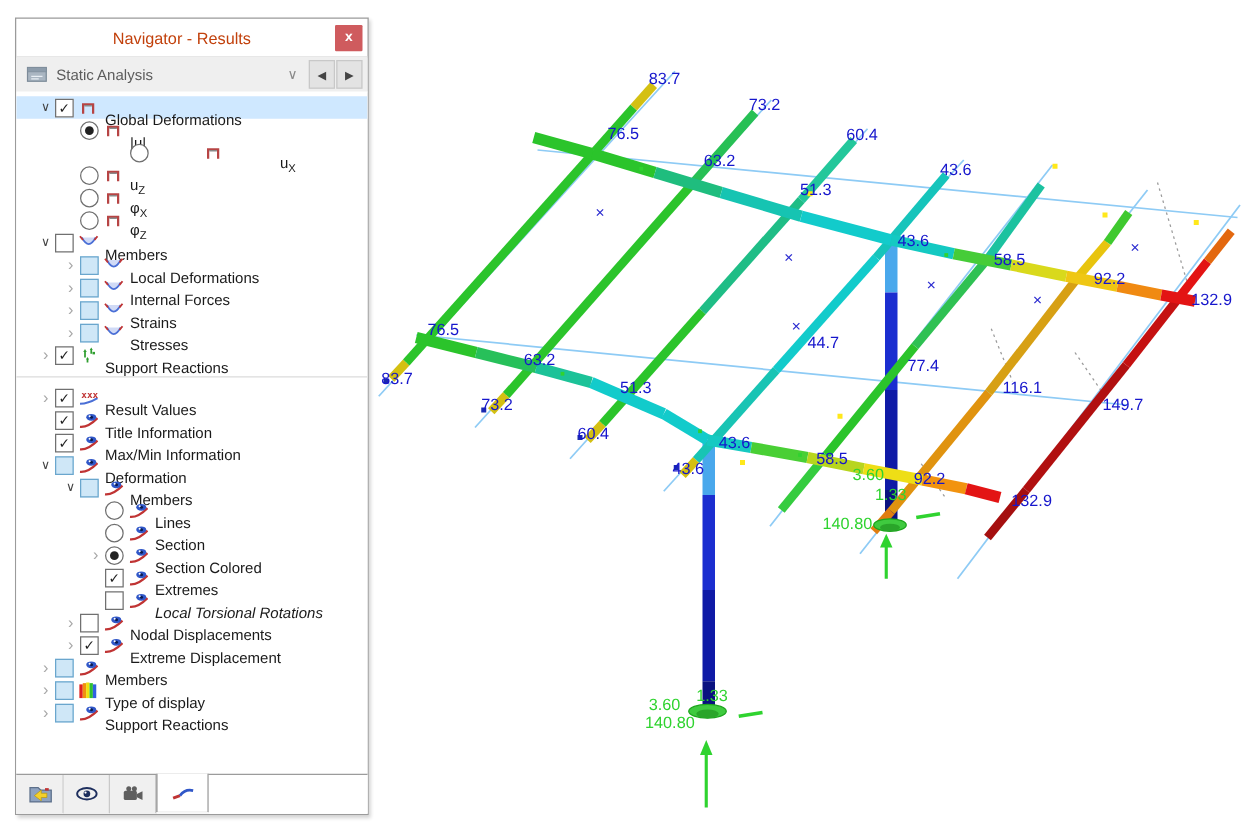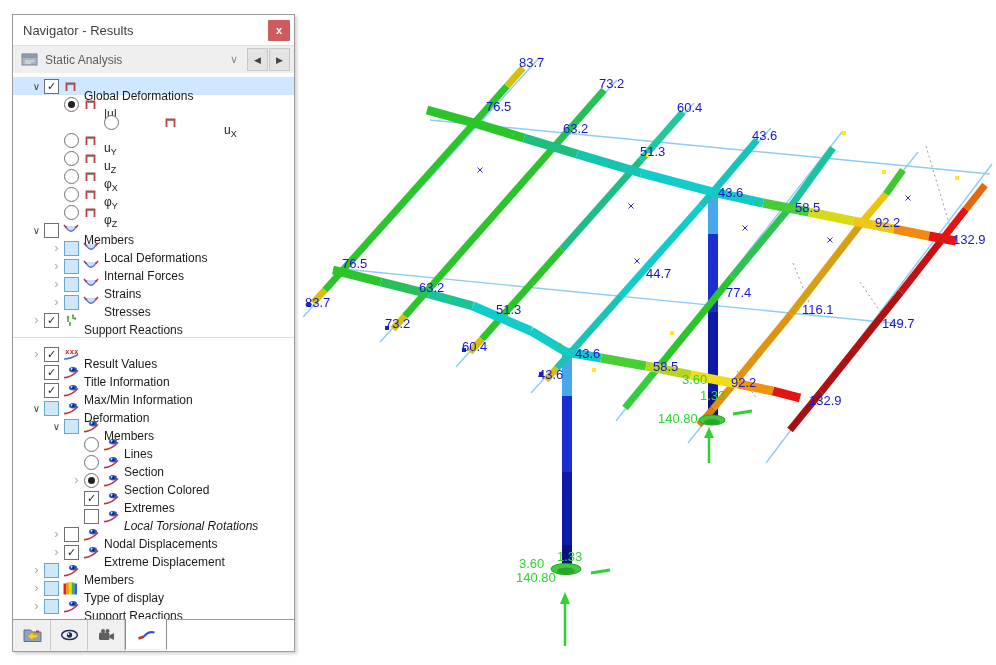--- a/index.html
+++ b/index.html
@@ -10,21 +10,21 @@
   #scene{position:absolute;left:0;top:0;z-index:1;}
   #labels{position:absolute;left:0;top:0;width:996px;height:665px;z-index:5;pointer-events:none;}
   .rlbl{position:absolute;font-size:13px;font-weight:500;white-space:nowrap;letter-spacing:0;text-align:right;}
   .lbl-blue{color:#1616cc;}
   .lbl-green{color:#2fd32f;}
 
   
   .panel{position:absolute;left:12px;top:14px;width:281px;height:636px;background:#fff;
          border:1px solid #9b9b9b;z-index:10;box-shadow:2px 2px 3px rgba(0,0,0,.18);}
   .titlebar{height:30px;display:flex;align-items:center;border-bottom:1px solid #e0e0e0;}
-  .title{flex:1;padding-left:10px;font-size:13px;color:#404040;}
+  .title{flex:1;padding-left:10px;font-size:13px;color:#c2410c;text-align:center;}
   .closebtn{width:22px;height:21px;margin-right:4px;background:#cf5b5e;color:#fff;font-size:11px;
             font-weight:bold;display:flex;align-items:center;justify-content:center;border-radius:1px;cursor:default;}
   .dropbar{height:27px;background:#efefef;border-bottom:1px solid #d6d6d6;display:flex;align-items:center;padding:0 4px 0 8px;}
   .dicon{width:18px;height:15px;margin-right:6px;display:inline-flex;}
   .dlabel{flex:1;font-size:12px;color:#5c5c5c;}
   .dchev{color:#8a8a8a;font-size:11px;margin-right:8px;}
   .navbtn{width:19px;height:21px;background:#e3e3e3;border:1px solid #c8c8c8;color:#444;
           font-size:9px;display:flex;align-items:center;justify-content:center;margin-left:1px;}
   .treewrap{position:absolute;top:58px;left:0;right:0;bottom:32px;background:#fff;overflow:hidden;}
   #tree1{padding-top:4px;}
@@ -270,54 +270,32 @@
         </div>
         <div class="trow" style="padding-left: 36px;">
           <span class="exp"></span>
           <span class="rb off"></span>
           <span class="ticon">
             <svg width="15" height="14" viewBox="0 0 15 14">
               <path d="M3.5 12 V4.5 H11.5 V12" fill="none" stroke="#b74444" stroke-width="1.8"></path>
               <path d="M4.5 5.5 H10.5" stroke="#8a8a8a" stroke-width="1.2"></path>
             </svg>
           </span>
-          <span class="tlabel">u<sub>Y</sub></span>
+          <span class="tlabel">u<sub>Z</sub></span>
         </div>
         <div class="trow" style="padding-left: 36px;">
           <span class="exp"></span>
           <span class="rb off"></span>
           <span class="ticon">
             <svg width="15" height="14" viewBox="0 0 15 14">
               <path d="M3.5 12 V4.5 H11.5 V12" fill="none" stroke="#b74444" stroke-width="1.8"></path>
               <path d="M4.5 5.5 H10.5" stroke="#8a8a8a" stroke-width="1.2"></path>
             </svg>
           </span>
-          <span class="tlabel">u<sub>Z</sub></span>
-        </div>
-        <div class="trow" style="padding-left: 36px;">
-          <span class="exp"></span>
-          <span class="rb off"></span>
-          <span class="ticon">
-            <svg width="15" height="14" viewBox="0 0 15 14">
-              <path d="M3.5 12 V4.5 H11.5 V12" fill="none" stroke="#b74444" stroke-width="1.8"></path>
-              <path d="M4.5 5.5 H10.5" stroke="#8a8a8a" stroke-width="1.2"></path>
-            </svg>
-          </span>
           <span class="tlabel">φ<sub>X</sub></span>
-        </div>
-        <div class="trow" style="padding-left: 36px;">
-          <span class="exp"></span>
-          <span class="rb off"></span>
-          <span class="ticon">
-            <svg width="15" height="14" viewBox="0 0 15 14">
-              <path d="M3.5 12 V4.5 H11.5 V12" fill="none" stroke="#b74444" stroke-width="1.8"></path>
-              <path d="M4.5 5.5 H10.5" stroke="#8a8a8a" stroke-width="1.2"></path>
-            </svg>
-          </span>
-          <span class="tlabel">φ<sub>Y</sub></span>
         </div>
         <div class="trow" style="padding-left: 36px;">
           <span class="exp"></span>
           <span class="rb off"></span>
           <span class="ticon">
             <svg width="15" height="14" viewBox="0 0 15 14">
               <path d="M3.5 12 V4.5 H11.5 V12" fill="none" stroke="#b74444" stroke-width="1.8"></path>
               <path d="M4.5 5.5 H10.5" stroke="#8a8a8a" stroke-width="1.2"></path>
             </svg>
           </span>

